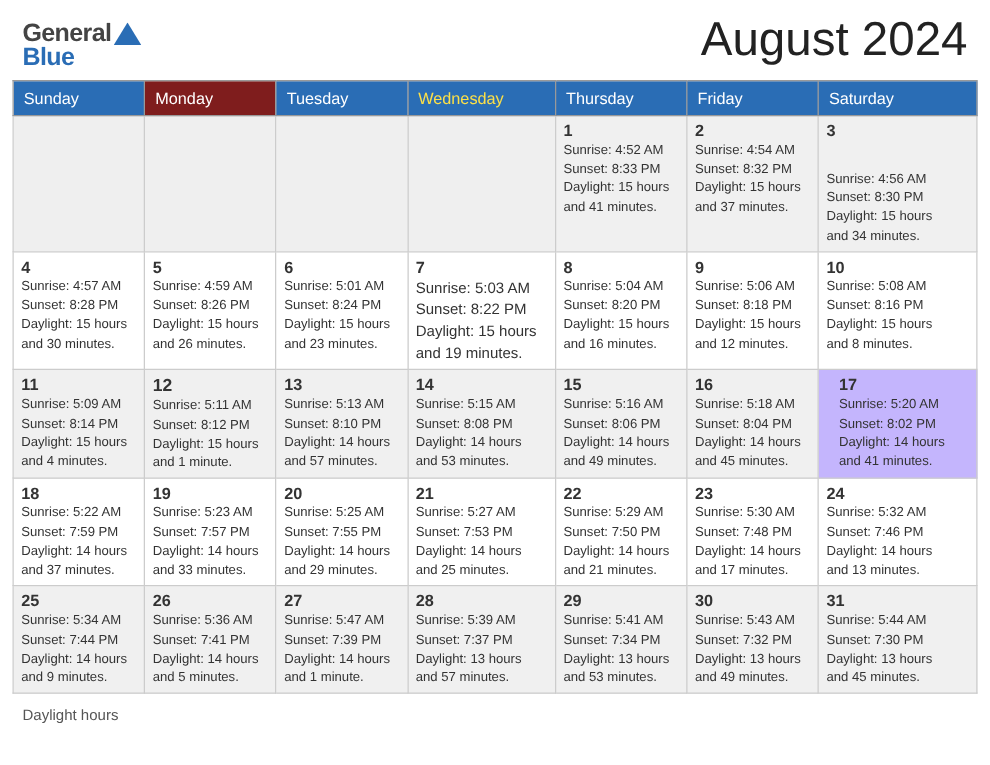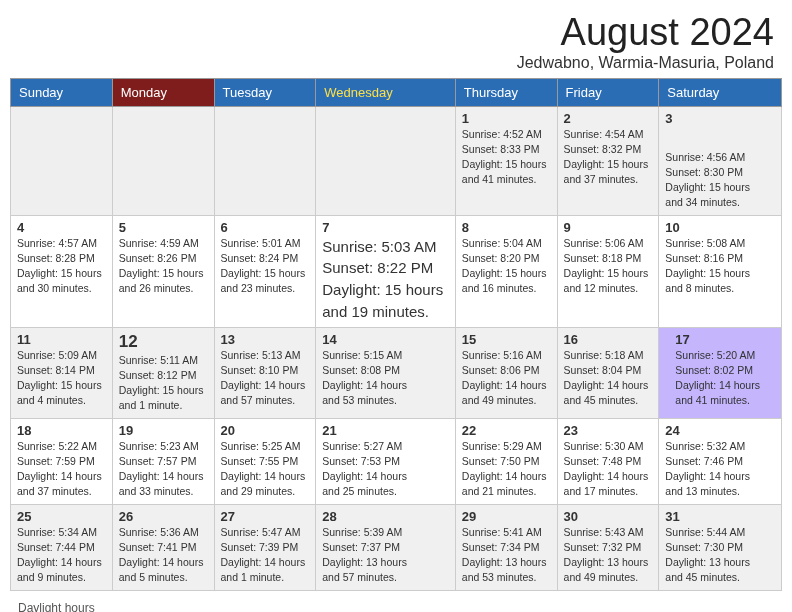--- a/index.html
+++ b/index.html
@@ -2,23 +2,31 @@
 <html><head>
   <meta charset="utf-8">
   <style>
     * { box-sizing: border-box; margin: 0; padding: 0; }
     body { font-family: Arial, sans-serif; background: #fff; width: 792px; min-height: 612px; overflow: hidden; }
   </style>
 </head>
 <body>
 
 <div style="display:flex; align-items:flex-start; padding:12px 18px 6px 18px;">
+  <div style="display:flex; flex-direction:column; align-items:flex-start; margin-top:4px;">
+    <div style="display:flex; align-items:center;">
+      <span style="font-size:20px; font-weight:bold; color:#444; font-family:Arial,sans-serif; letter-spacing:-0.5px;">General</span>
+      <svg width="22" height="18" viewBox="0 0 22 18" style="margin-left:2px; margin-top:-2px;">
+        <polygon points="11,0 22,18 0,18" fill="#2a6db5"></polygon>
+      </svg>
+    </div>
+    <span style="font-size:20px; font-weight:bold; color:#2a6db5; font-family:Arial,sans-serif; margin-top:-4px; letter-spacing:-0.5px;">Blue</span>
+  </div>
   <div style="margin-left:auto; text-align:right;">
     <div style="font-size:38px; font-weight:normal; color:#222; font-family:Arial,sans-serif; line-height:1.1;">August 2024</div>
-    <div style="font-size:16px; color:#333; font-family:Arial,sans-serif;">Jedwabno, Warmia-Masuria, Poland</div>
   </div>
 </div>
 
 <div style="padding:0 10px 8px 10px;">
   <table style="width:100%; border-collapse:collapse; font-size:11px; font-family:Arial,sans-serif;">
     <thead>
       <tr>
         <th style="background:#2a6db5; color:#fff; padding:6px 8px; font-size:13px; font-weight:normal; border:1px solid #999; text-align:left;">Sunday</th>
         <th style="background:#7f1d1d; color:#fff; padding:6px 8px; font-size:13px; font-weight:normal; border:1px solid #999; text-align:left;">Monday</th>
         <th style="background:#2a6db5; color:#fff; padding:6px 8px; font-size:13px; font-weight:normal; border:1px solid #999; text-align:left;">Tuesday</th>
@@ -73,21 +81,21 @@
           </td>
           <td style="border: 1px solid rgb(204, 204, 204); padding: 4px 6px; vertical-align: top; height: 86px; background: rgb(255, 255, 255);">
             <div style="font-size: 13px; font-weight: bold; color: rgb(51, 51, 51); margin-bottom: 1px;">6</div>
             <div style="font-size: 10.5px; color: rgb(51, 51, 51); line-height: 1.45; white-space: pre-line;">Sunrise: 5:01 AM
 Sunset: 8:24 PM
 Daylight: 15 hours
 and 23 minutes.</div>
           </td>
           <td style="border: 1px solid rgb(204, 204, 204); padding: 4px 6px; vertical-align: top; height: 86px; background: rgb(255, 255, 255);">
             <div style="font-size: 13px; font-weight: bold; color: rgb(51, 51, 51); margin-bottom: 1px;">7</div>
-            <div style="font-size: 15px; color: rgb(51, 51, 51); line-height: 1.45; white-space: pre-line;">Sunrise: 5:03 AM
+            <div style="font-size: 12px; color: rgb(51, 51, 51); line-height: 1.45; white-space: pre-line;">Sunrise: 5:03 AM
 Sunset: 8:22 PM
 Daylight: 15 hours
 and 19 minutes.</div>
           </td>
           <td style="border: 1px solid rgb(204, 204, 204); padding: 4px 6px; vertical-align: top; height: 86px; background: rgb(255, 255, 255);">
             <div style="font-size: 13px; font-weight: bold; color: rgb(51, 51, 51); margin-bottom: 1px;">8</div>
             <div style="font-size: 10.5px; color: rgb(51, 51, 51); line-height: 1.45; white-space: pre-line;">Sunrise: 5:04 AM
 Sunset: 8:20 PM
 Daylight: 15 hours
 and 16 minutes.</div>
@@ -109,21 +117,21 @@
         </tr>
         <tr>
           <td style="border: 1px solid rgb(204, 204, 204); padding: 4px 6px; vertical-align: top; height: 86px; background: rgb(240, 240, 240);">
             <div style="font-size: 13px; font-weight: bold; color: rgb(51, 51, 51); margin-bottom: 1px;">11</div>
             <div style="font-size: 10.5px; color: rgb(51, 51, 51); line-height: 1.45; white-space: pre-line;">Sunrise: 5:09 AM
 Sunset: 8:14 PM
 Daylight: 15 hours
 and 4 minutes.</div>
           </td>
           <td style="border: 1px solid rgb(204, 204, 204); padding: 4px 6px; vertical-align: top; height: 86px; background: rgb(240, 240, 240);">
-            <div style="font-size: 17px; font-weight: bold; color: rgb(51, 51, 51); margin-bottom: 1px;">12</div>
+            <div style="font-size: 14px; font-weight: bold; color: rgb(51, 51, 51); margin-bottom: 1px;">12</div>
             <div style="font-size: 10.5px; color: rgb(51, 51, 51); line-height: 1.45; white-space: pre-line;">Sunrise: 5:11 AM
 Sunset: 8:12 PM
 Daylight: 15 hours
 and 1 minute.</div>
           </td>
           <td style="border: 1px solid rgb(204, 204, 204); padding: 4px 6px; vertical-align: top; height: 86px; background: rgb(240, 240, 240);">
             <div style="font-size: 13px; font-weight: bold; color: rgb(51, 51, 51); margin-bottom: 1px;">13</div>
             <div style="font-size: 10.5px; color: rgb(51, 51, 51); line-height: 1.45; white-space: pre-line;">Sunrise: 5:13 AM
 Sunset: 8:10 PM
 Daylight: 14 hours

